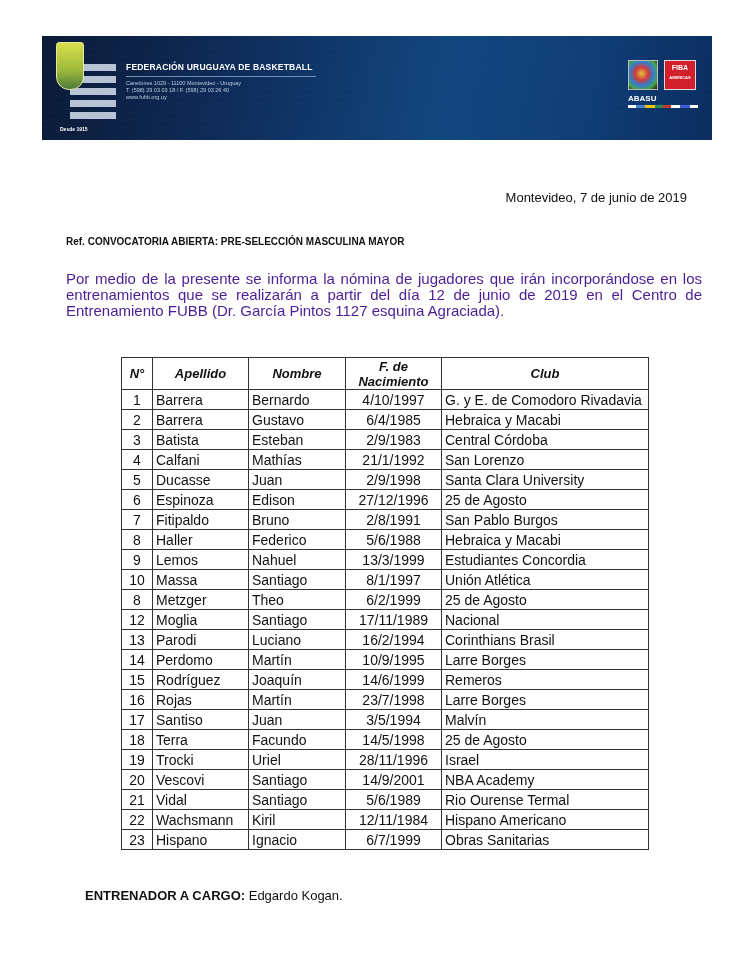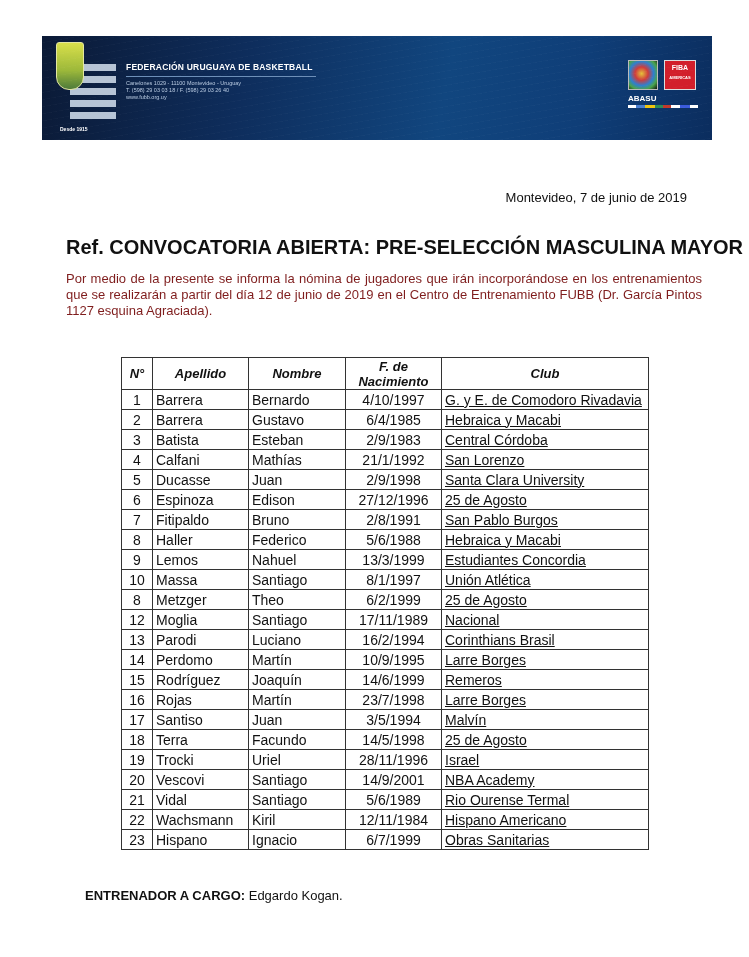--- a/index.html
+++ b/index.html
@@ -36,36 +36,36 @@
   }
   .fiba {
     position: absolute; left: 36px; top: 0; width: 30px; height: 28px; background: #d21f2b; border: 1px solid #ddd;
     color: #fff; font-size: 7px; font-weight: bold; text-align: center; line-height: 14px;
   }
   .abasu-label { position: absolute; left: 0; top: 34px; font-size: 8px; font-weight: bold; color: #fff; white-space: nowrap; }
   .flags { position: absolute; left: 0; top: 45px; width: 70px; height: 3px;
     background: linear-gradient(90deg, #fff 0 12%, #4a7fd0 12% 25%, #f1c40f 25% 38%, #2e8b57 38% 50%, #c0392b 50% 62%, #fff 62% 75%, #3b5bdb 75% 88%, #fff 88%); }
 
   .dateline { position: absolute; right: 62px; top: 190px; font-size: 13px; color: #111; }
-  .ref { position: absolute; left: 66px; top: 236px; font-size: 20px; font-weight: bold; color: #111; }
+  .ref { position: absolute; left: 66px; top: 236px; font-size: 10px; font-weight: bold; color: #111; }
   .intro {
-    position: absolute; left: 66px; top: 271px; width: 636px; font-size: 13px; line-height: 16px;
-    text-align: justify; color: #7f1d1d;
+    position: absolute; left: 66px; top: 271px; width: 636px; font-size: 15px; line-height: 16px;
+    text-align: justify; color: #4c1d95;
   }
 
   table.roster {
     position: absolute; left: 121px; top: 357px; border-collapse: collapse; font-size: 14px; color: #111;
   }
   table.roster th, table.roster td { border: 1px solid #333; padding: 0 3px; height: 19px; }
   table.roster th { font-style: italic; font-weight: bold; font-size: 13px; height: 31px; line-height: 15px; text-align: center; }
   table.roster td.num { text-align: center; width: 24px; }
   table.roster td.ape { width: 89px; }
   table.roster td.nom { width: 90px; }
   table.roster td.fec { width: 89px; text-align: center; }
-  table.roster td.club { width: 200px; text-decoration: underline; }
+  table.roster td.club { width: 200px; }
 
   .coach { position: absolute; left: 66px; top: 888px; font-size: 13px; color: #111; padding-left: 19px; }
   .coach b { font-weight: bold; }
 </style>
 </head>
 <body>
 
 <div class="banner">
   <div class="crest">
     <div class="stripes">

